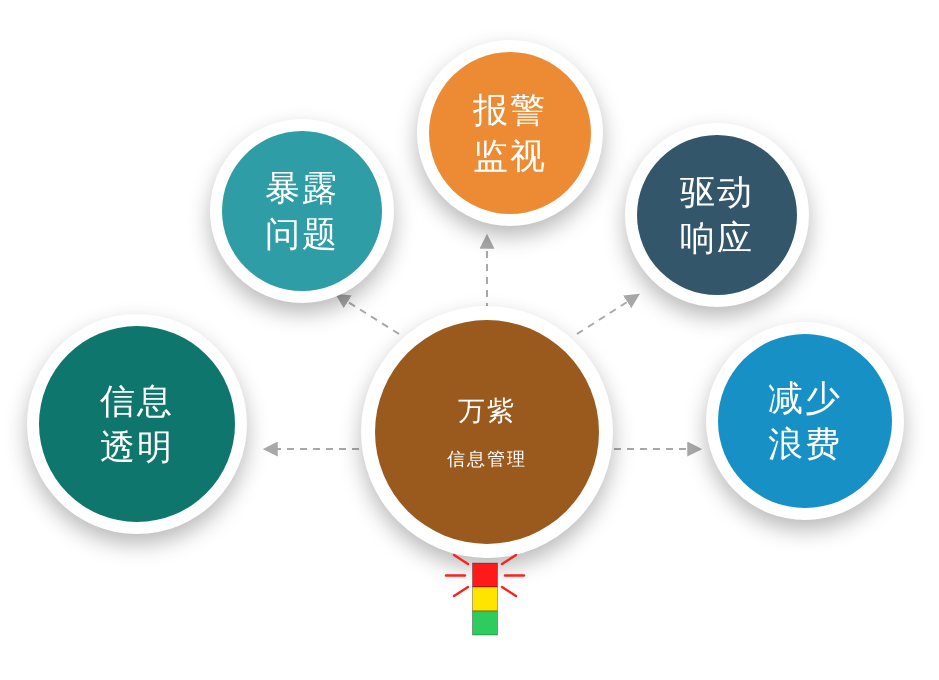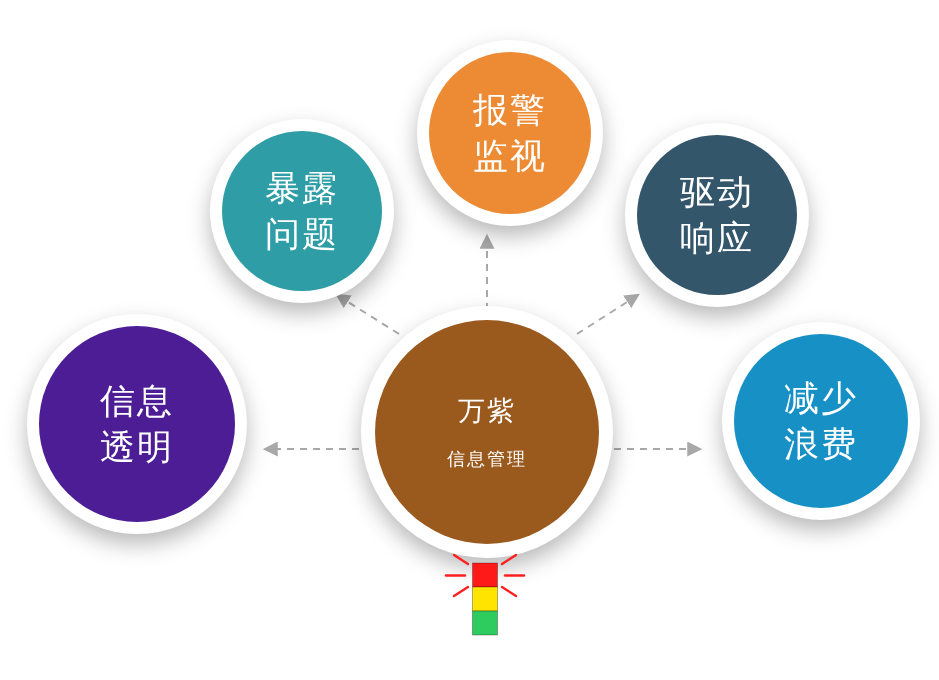--- a/index.html
+++ b/index.html
@@ -66,27 +66,27 @@
   </div>
 
   <div class="node" style="left:625px; top:123px; width:184px; height:184px">
     <div class="node-fill" style="width: 160px; height: 160px; background: rgb(52, 86, 107); text-align: center;">
       <div class="node-label">驱动
 响应</div>
     </div>
   </div>
 
   <div class="node" style="left:27px; top:314px; width:220px; height:220px">
-    <div class="node-fill" style="width: 196px; height: 196px; background: #4c1d95;">
+    <div class="node-fill" style="width: 196px; height: 196px; background: #0f766e;">
       <div class="node-label">信息
 透明</div>
     </div>
   </div>
 
-  <div class="node" style="left:722px; top:322px; width:198px; height:198px">
+  <div class="node" style="left:706px; top:322px; width:198px; height:198px">
     <div class="node-fill" style="width: 174px; height: 174px; background: rgb(22, 144, 197);">
       <div class="node-label">减少
 浪费</div>
     </div>
   </div>
 
   <div class="node" style="left:361px; top:306px; width:252px; height:252px">
     <div class="node-fill" style="width: 224px; height: 224px; background: rgb(154, 90, 30);">
       <div class="center-text">
         <div class="center-line1">万紫</div>

